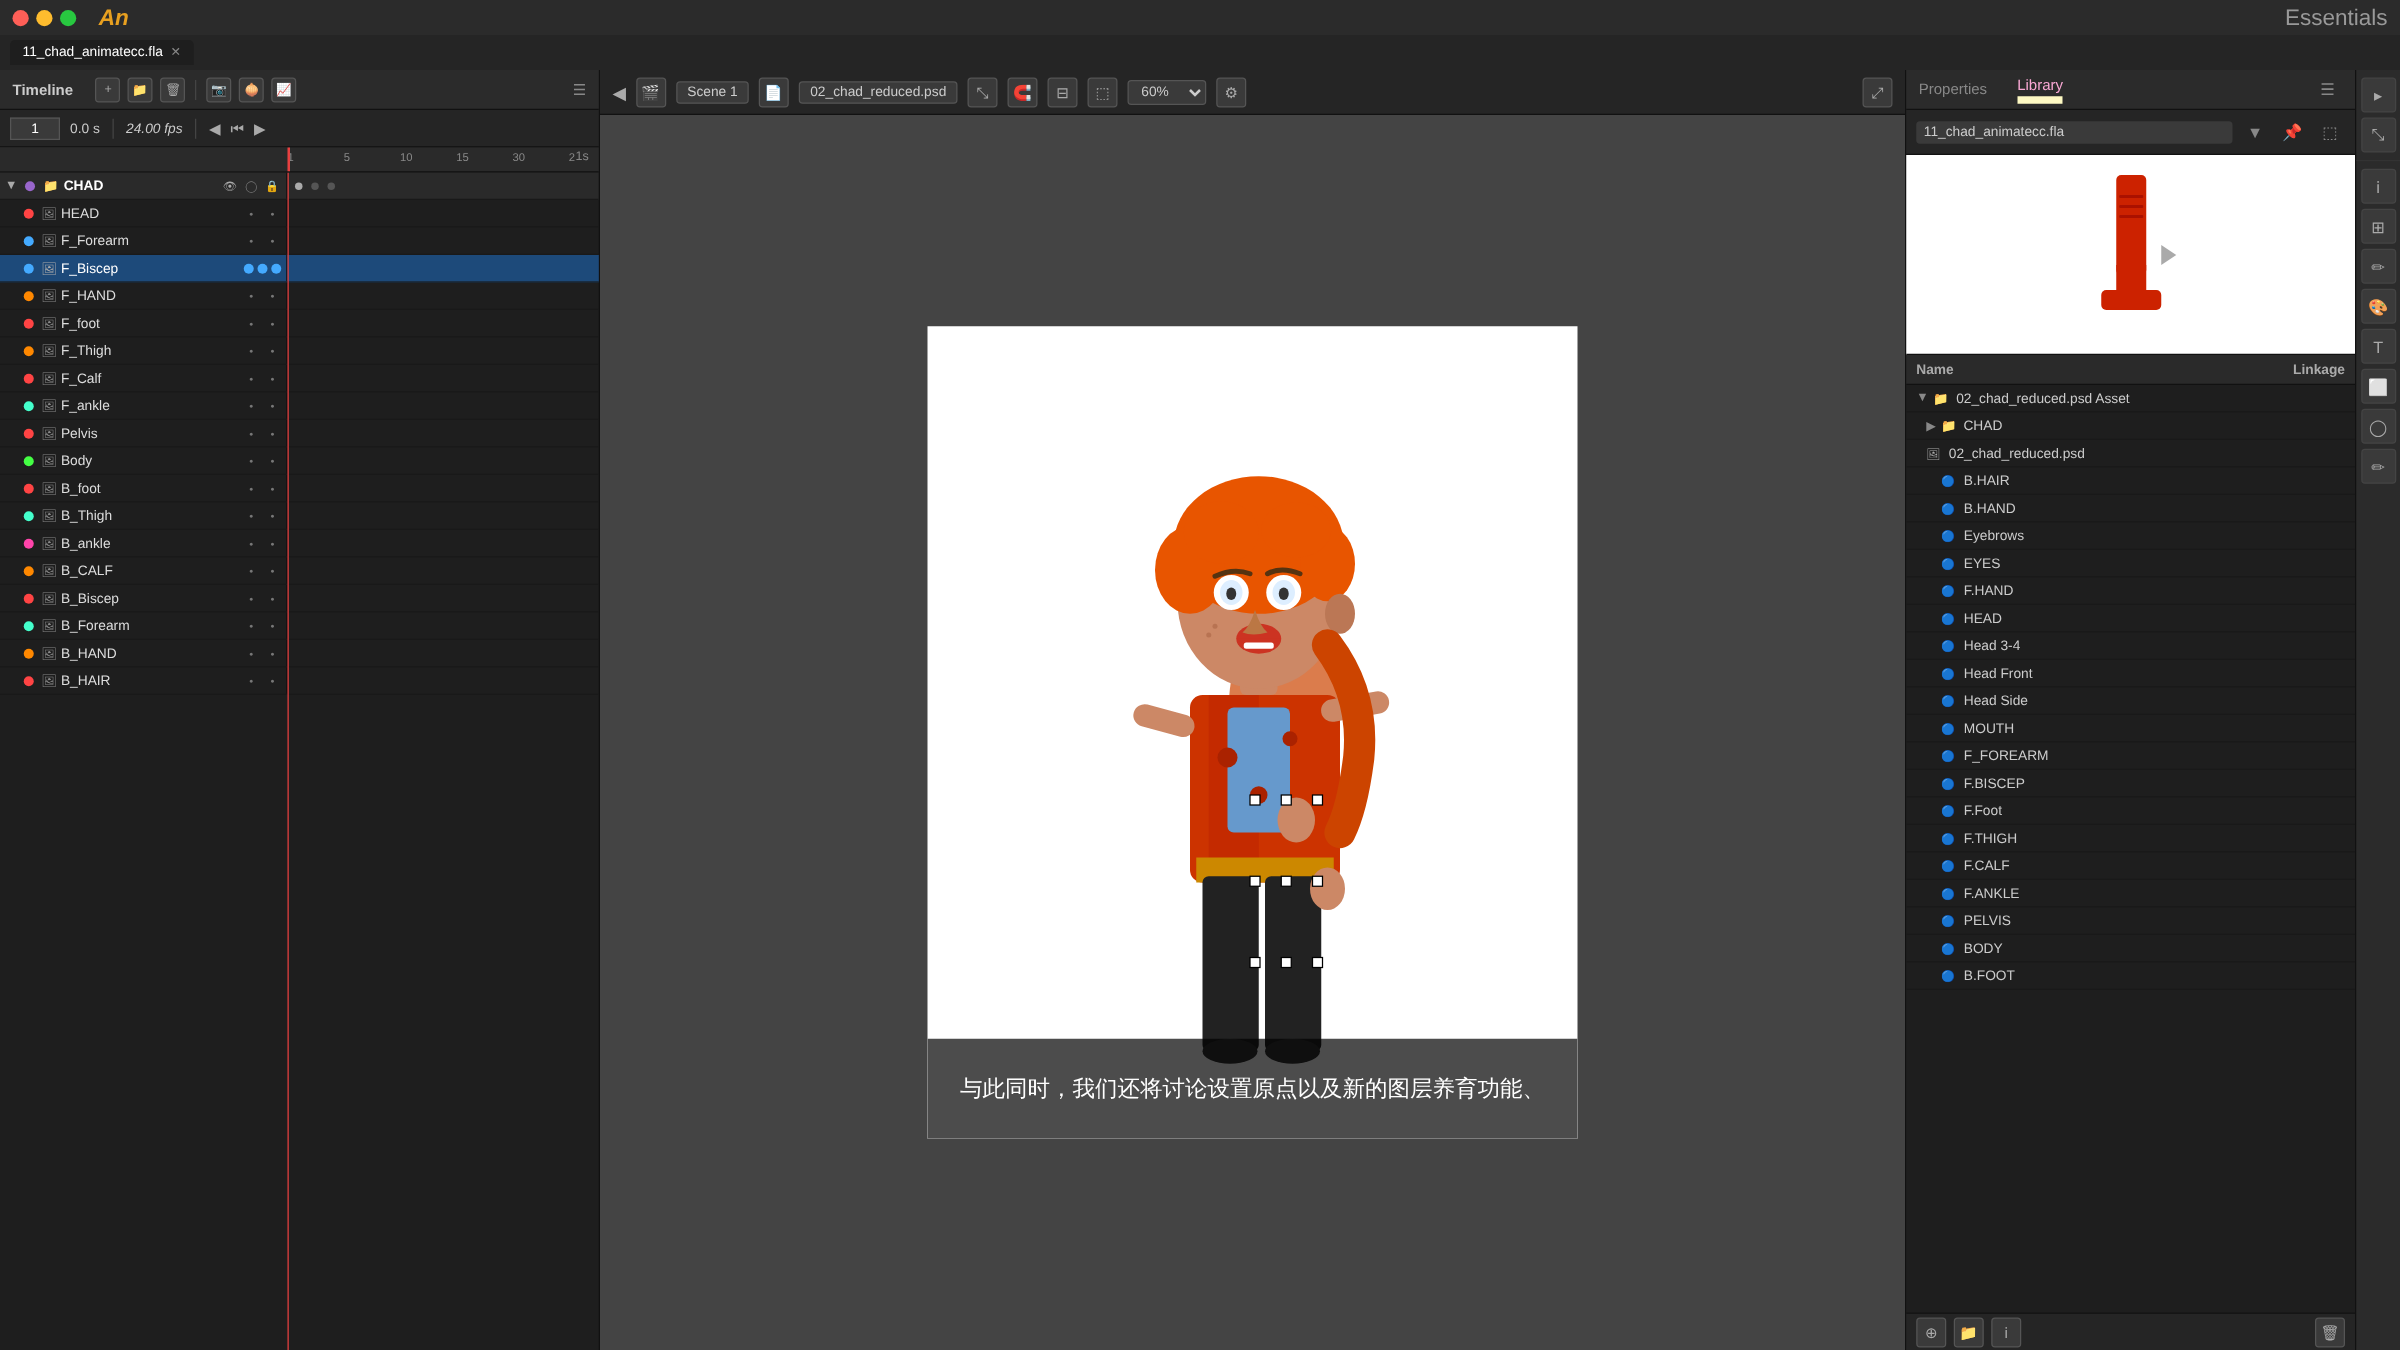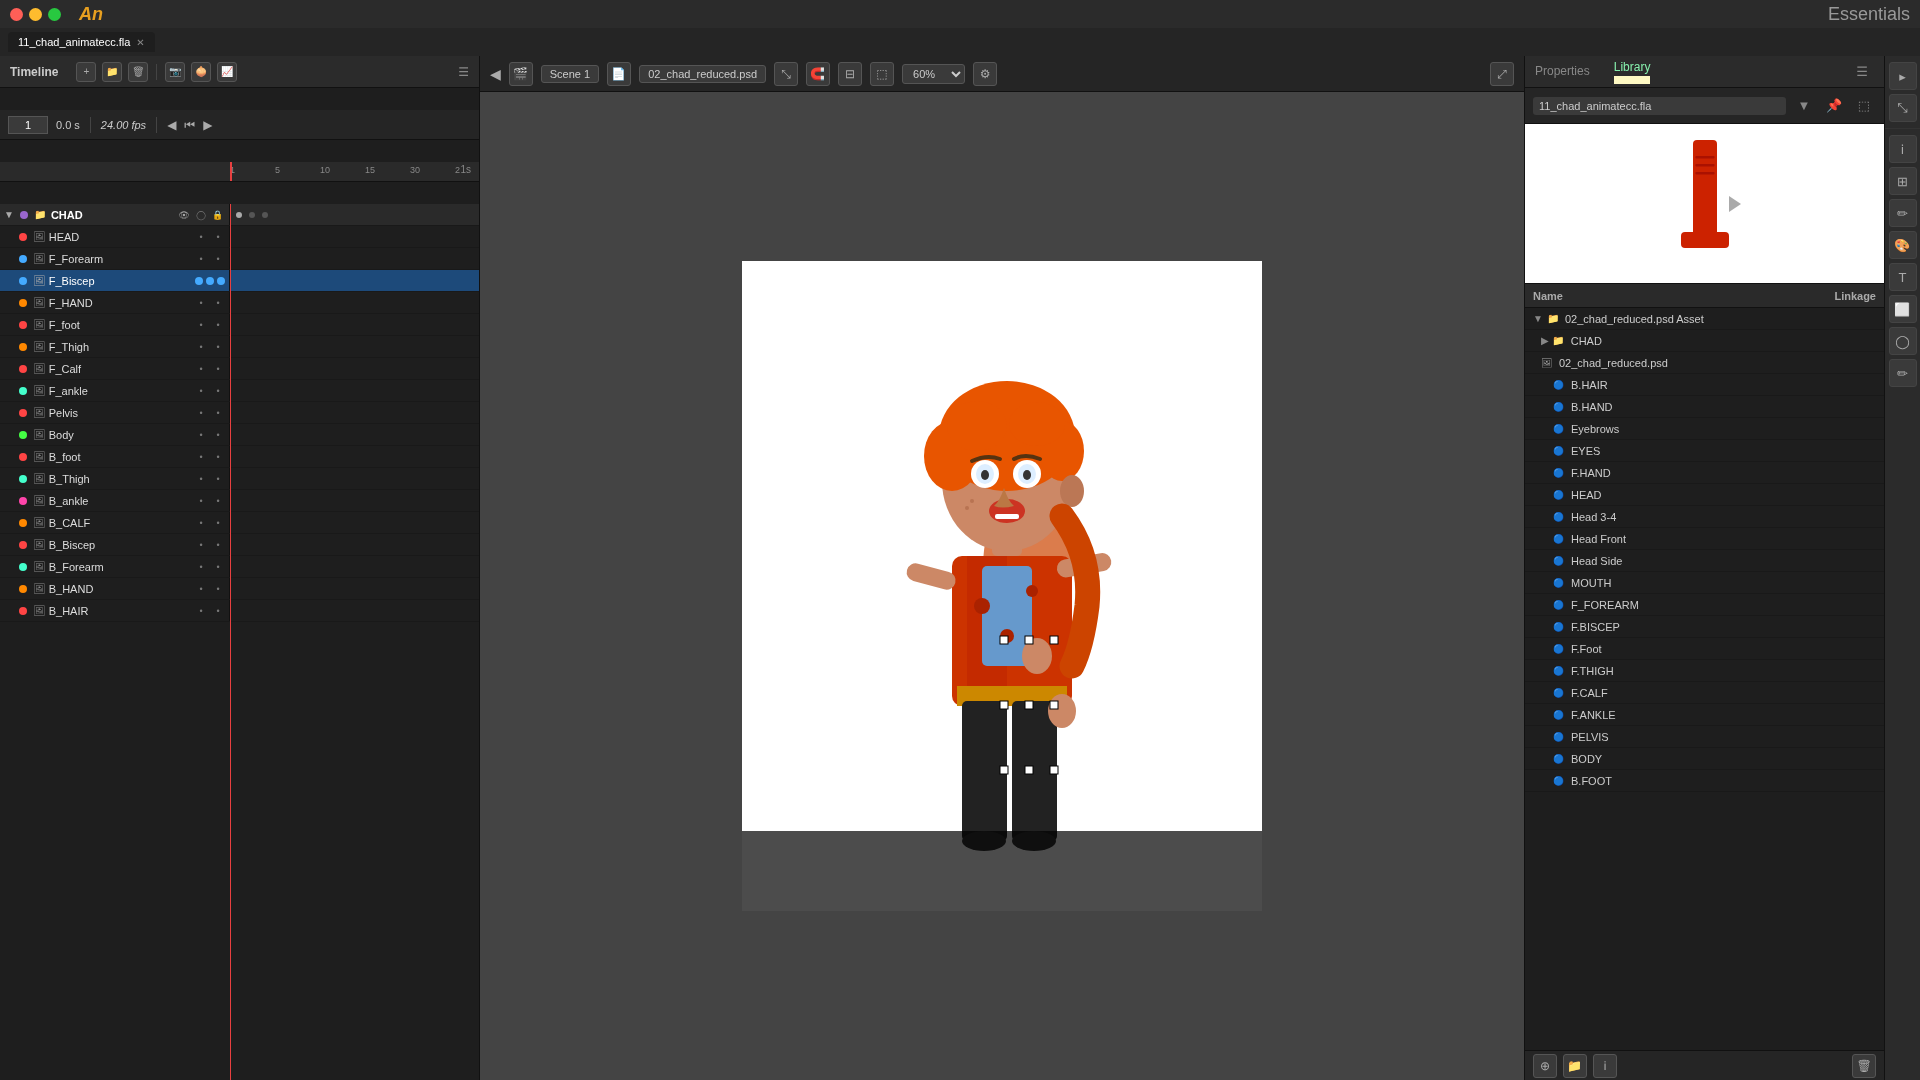--- a/index.html
+++ b/index.html
@@ -83,21 +83,20 @@
     }
 
     
     .left-panel {
       width: 480px;
       background: #1e1e1e;
       display: flex;
       flex-direction: column;
       flex-shrink: 0;
       border-right: 1px solid #111;
-      gap: 22px;
     }
 
     .timeline-header {
       height: 32px;
       background: #2b2b2b;
       display: flex;
       align-items: center;
       padding: 0 10px;
       gap: 8px;
       border-bottom: 1px solid #111;
@@ -383,22 +382,22 @@
       gap: 24px;
       border-bottom: 1px solid #111;
     }
     .panel-tab {
       font-size: 12px;
       color: #888;
       cursor: pointer;
       padding-bottom: 2px;
     }
     .panel-tab.active {
-      color: #86efac;
-      border-bottom: 8px solid #fef9c3;
+      color: #f9a8d4;
+      border-bottom: 6px solid #fef9c3;
     }
 
     
     .library-toolbar {
       height: 36px;
       background: #252525;
       display: flex;
       align-items: center;
       padding: 0 8px;
       gap: 6px;
@@ -980,20 +979,21 @@
           <rect x="198" y="470" width="8" height="8" fill="white" stroke="black" stroke-width="1"></rect>
 
           <rect x="148" y="340" width="8" height="8" fill="white" stroke="black" stroke-width="1"></rect>
           <rect x="173" y="340" width="8" height="8" fill="white" stroke="black" stroke-width="1"></rect>
           <rect x="198" y="340" width="8" height="8" fill="white" stroke="black" stroke-width="1"></rect>
 
           <path d="M210 220 Q240 260 235 310 Q230 350 220 370" stroke="#cc4400" stroke-width="25" fill="none" stroke-linecap="round"></path>
         </svg>
 
         <div class="subtitle-bar">
+          <div class="subtitle-chinese">与此同时，我们还将讨论设置原点以及新的图层养育功能、</div>
         </div>
       </div>
     </div>
   </div>
 
   <div style="display:flex;flex-direction:row;flex-shrink:0;">
     <div class="right-panel">
 
       <div class="right-panel-tabs">
         <span class="panel-tab">Properties</span>

